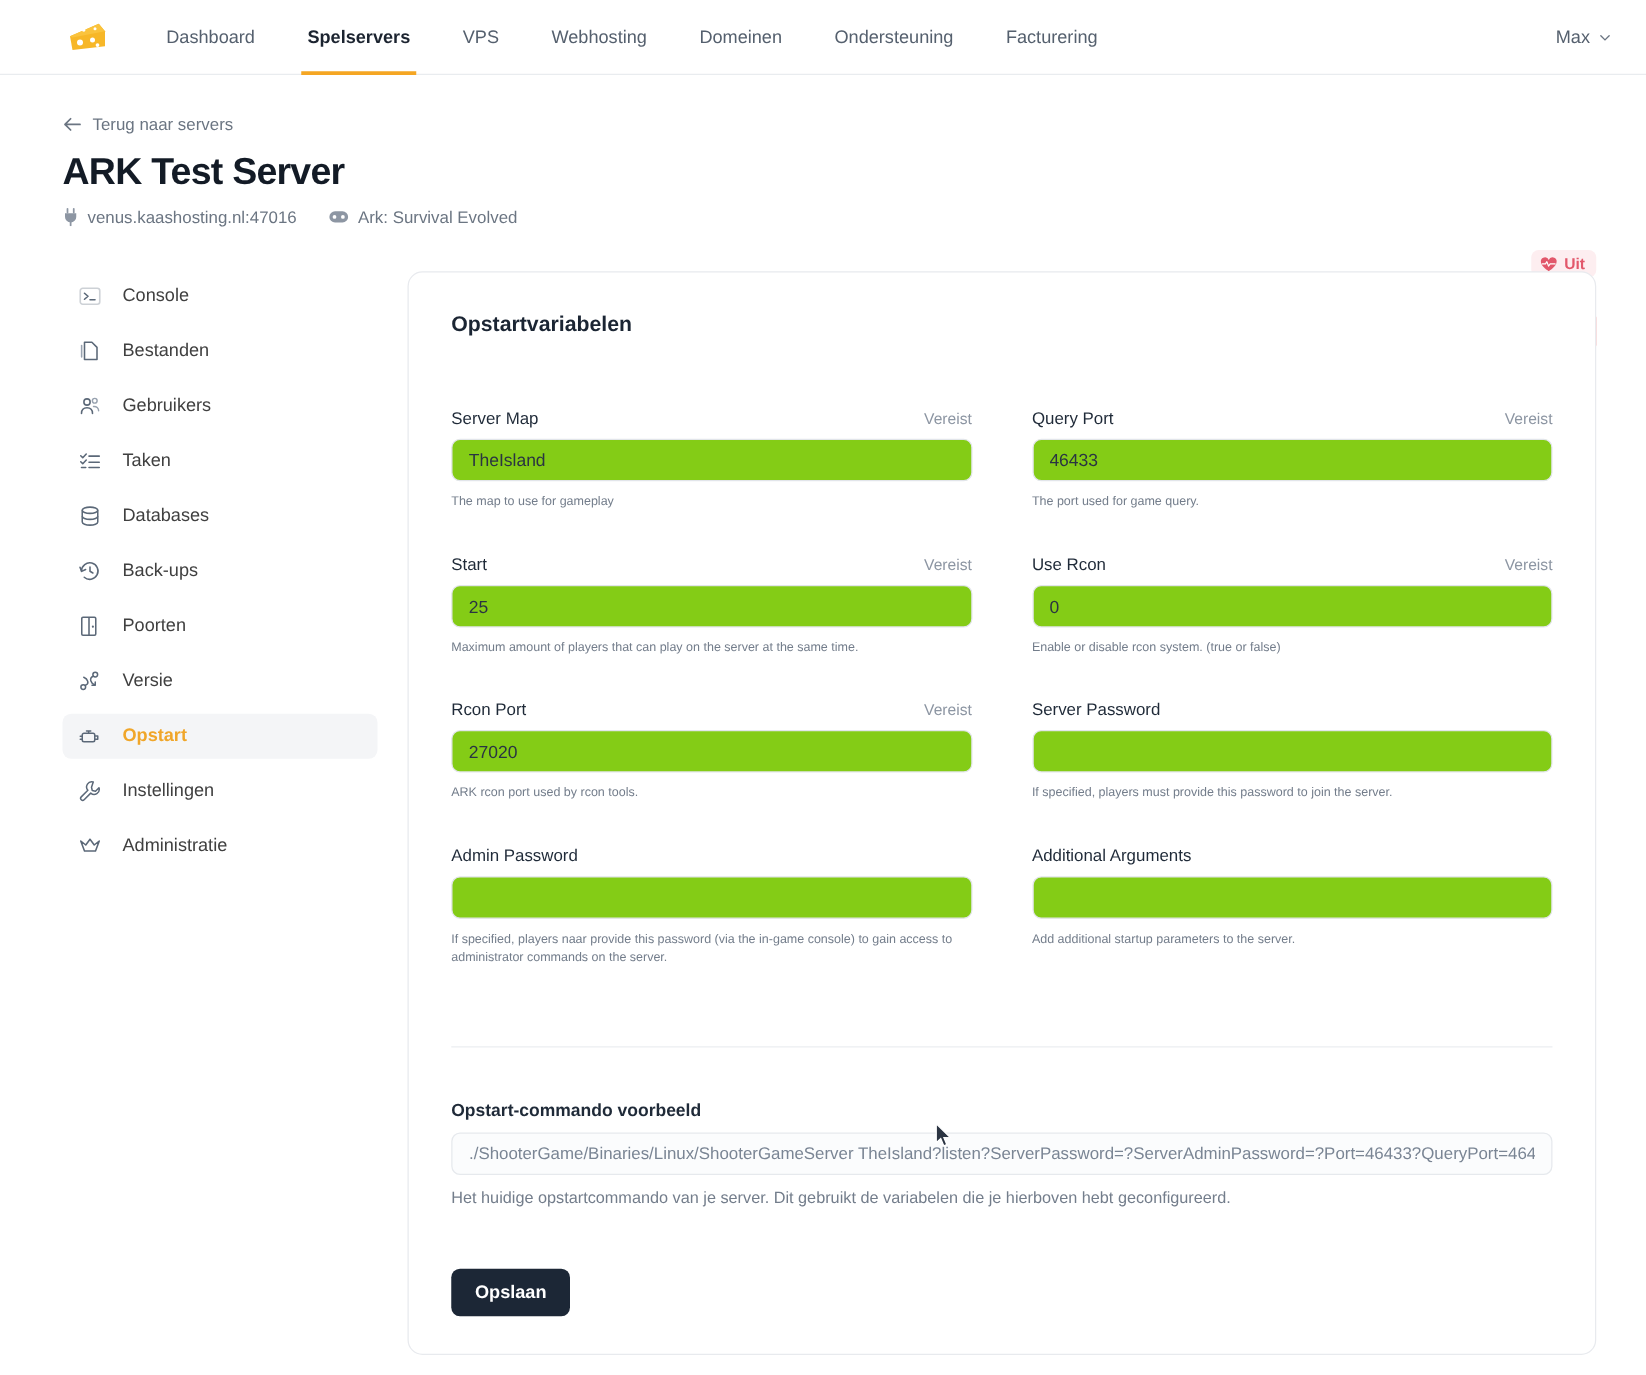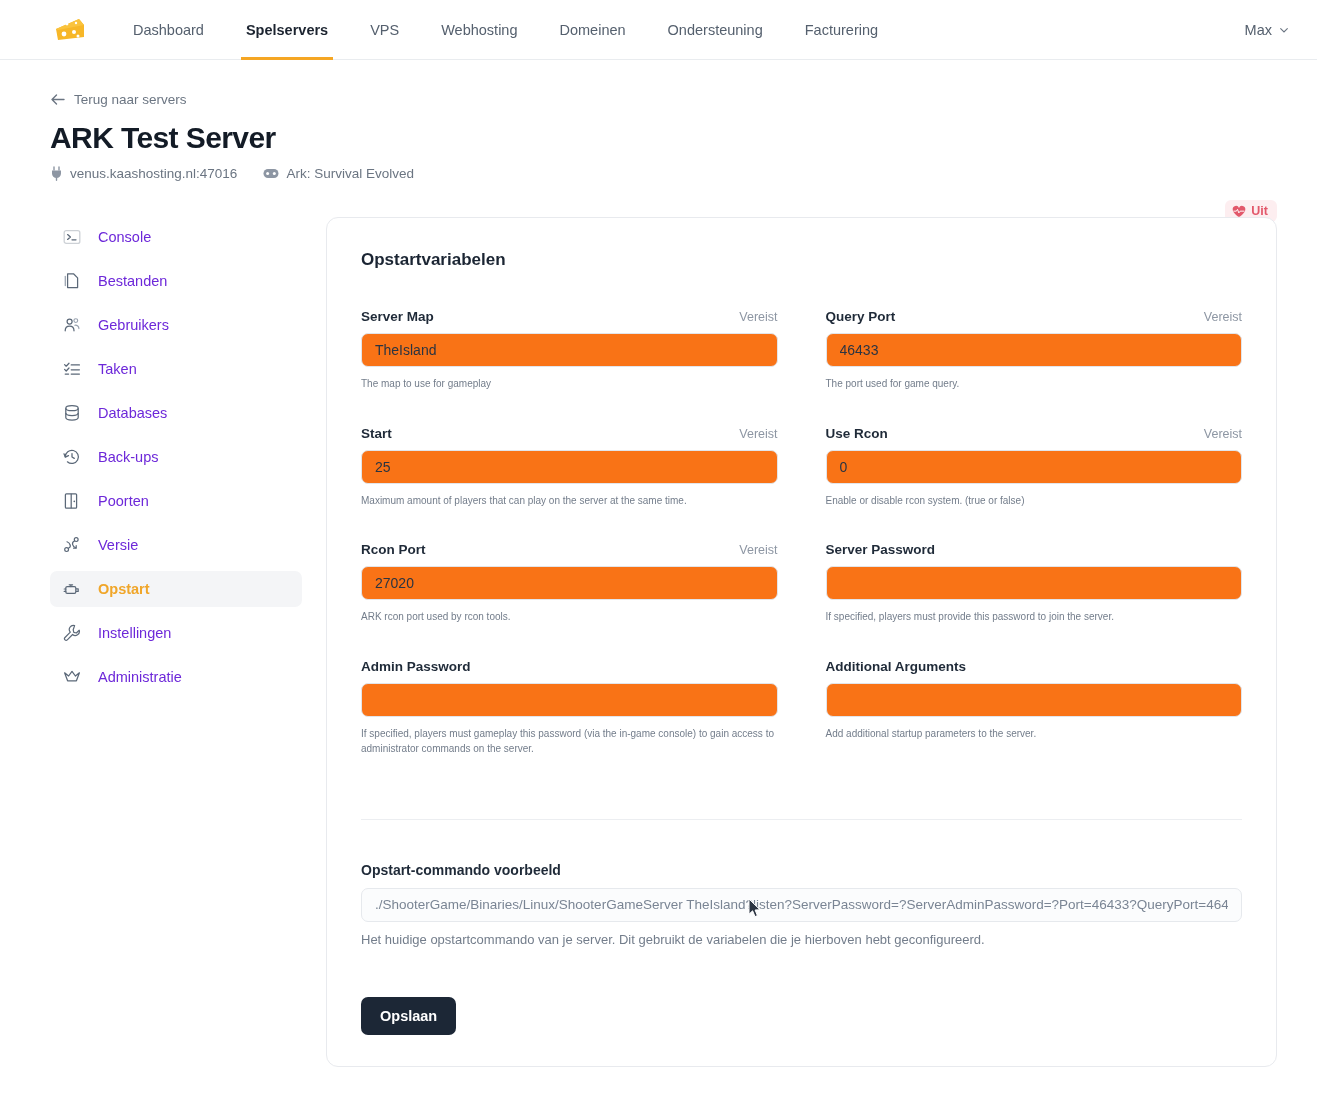--- a/index.html
+++ b/index.html
@@ -132,67 +132,67 @@
   }
   .sidebar { width: 252px; flex: 0 0 252px; padding-top: 2px; }
   .side-item {
     display: flex;
     align-items: center;
     gap: 17px;
     height: 36px;
     padding: 0 14px 0 12px;
     border-radius: 7px;
     font-size: 14.5px;
-    color: #6d28d9;
+    color: #404040;
     cursor: pointer;
     margin-bottom: 8px;
   }
   .side-item.active { background: #f4f5f7; color: #f0a62a; font-weight: 600; }
   .side-item .ico { width: 19px; height: 19px; display: flex; align-items: center; justify-content: center; flex: 0 0 19px; }
 
   
   .card {
     flex: 1;
     border: 1px solid #e8eaee;
     border-radius: 12px;
     background: #fff;
     padding: 32px 34px 30px 34px;
     min-height: 850px;
     position: relative;
   }
   .card-title {
     font-size: 17px;
     font-weight: 700;
     color: #1b2533;
-    margin-bottom: 39px;
+    margin-bottom: 57px;
   }
   .grid {
     display: grid;
     grid-template-columns: 1fr 1fr;
     column-gap: 48px;
   }
   .field { margin-bottom: 10px; }
   .field-head {
     display: flex;
     justify-content: space-between;
     align-items: baseline;
     margin-bottom: 9px;
   }
-  .field-label { font-size: 13.5px; font-weight: 700; color: #1f2a38; }
+  .field-label { font-size: 13.5px; font-weight: 400; color: #1f2a38; }
   .field-req { font-size: 12.5px; color: #8d96a3; }
   .input {
     width: 100%;
     height: 34px;
     border: 1px solid #e2e5ea;
     border-radius: 7px;
     padding: 0 13px;
     font-size: 14px;
     color: #2a3442;
     font-family: "Liberation Sans", sans-serif;
-    background: #f97316;
+    background: #84cc16;
     outline: none;
   }
   .input::placeholder { color: #b6bcc6; }
   .field-help {
     margin-top: 9px;
     font-size: 10px;
     color: #737d8b;
     line-height: 1.55;
     max-width: 420px;
   }
@@ -532,21 +532,21 @@
 
         <div class="row-pad"></div>
         <div class="row-pad"></div>
 
         <div class="field">
           <div class="field-head">
             <span class="field-label">Admin Password</span>
             <span class="field-req"></span>
           </div>
           <input class="input" value="" style="">
-          <div class="field-help">If specified, players must gameplay this password (via the in-game console) to gain access to administrator commands on the server.</div>
+          <div class="field-help">If specified, players naar provide this password (via the in-game console) to gain access to administrator commands on the server.</div>
         </div>
 
         <div class="field">
           <div class="field-head">
             <span class="field-label">Additional Arguments</span>
             <span class="field-req"></span>
           </div>
           <input class="input" value="" style="">
           <div class="field-help">Add additional startup parameters to the server.</div>
         </div>

